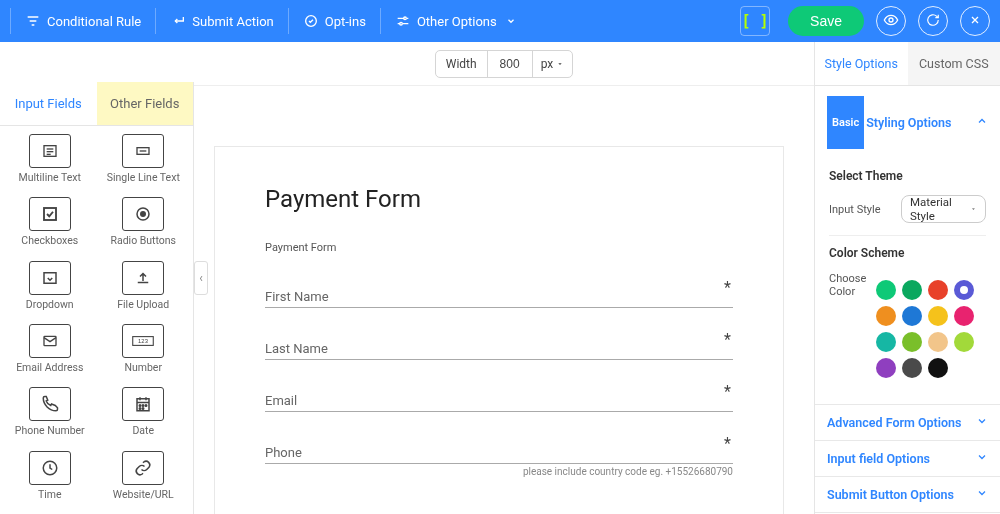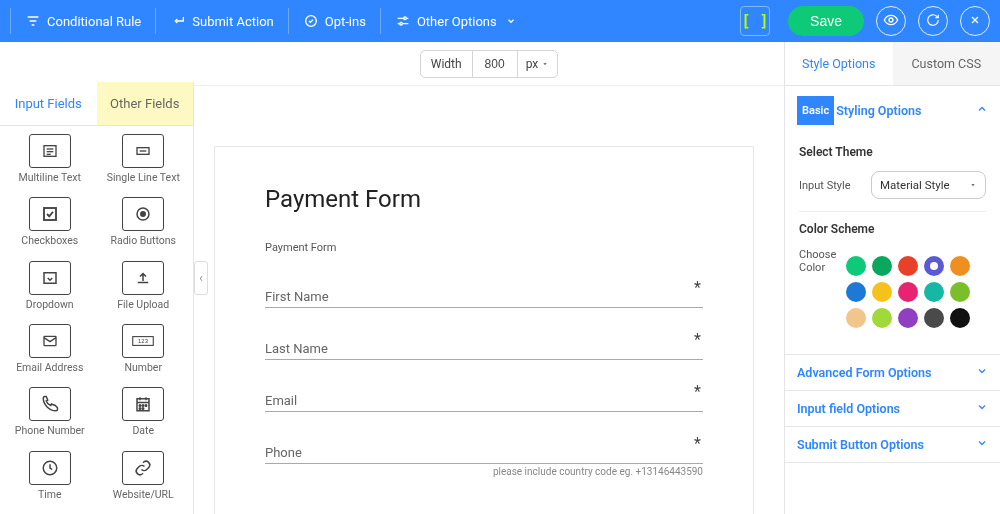--- a/index.html
+++ b/index.html
@@ -44,28 +44,28 @@
 .form-canvas { background: #fff; border: 1px solid #e8e8e8; padding: 38px 50px 20px; margin-top: 40px; }
 .form-title { font-size: 24px; color: #222; font-weight: 400; margin-bottom: 28px; }
 .form-desc { font-size: 11px; color: #555; margin-bottom: 28px; }
 .fld { position: relative; margin-bottom: 26px; }
 .fld-line { border-bottom: 1px solid #aaa; height: 26px; display: flex; align-items: flex-end; padding-bottom: 3px; }
 .fld-label { font-size: 13px; color: #666; }
 .fld-req { position: absolute; right: 2px; top: -4px; color: #444; font-size: 16px; }
 .fld-hint { font-size: 10px; color: #888; text-align: right; margin-top: 2px; }
 
 
-.right { width: 216px; border-left: 1px solid #e5e5e5; display: flex; flex-direction: column; }
+.right { width: 186px; border-left: 1px solid #e5e5e5; display: flex; flex-direction: column; }
 .right-tabs { display: flex; border-bottom: 1px solid #e5e5e5; height: 44px; }
 .right-tab { flex: 1; display: flex; align-items: center; justify-content: center; font-size: 12.5px; color: #2f86ff; cursor: pointer; }
 .right-tab.inactive { background: #f5f5f5; color: #666; }
 .right-body { flex: 1; overflow-y: auto; }
 .accordion { border-bottom: 1px solid #e8e8e8; }
 .acc-head { display: flex; align-items: center; padding: 10px 12px; font-size: 12.5px; font-weight: 600; color: #2f86ff; cursor: pointer; }
-.acc-head .chip { background: #2f86ff; color: #fff; padding: 8px 5px; font-size: 11px; margin-right: 2px; font-weight: 600; }
+.acc-head .chip { background: #2f86ff; color: #fff; padding: 20px 5px; font-size: 11px; margin-right: 2px; font-weight: 600; }
 .acc-head .sp { flex: 1; }
 .acc-body { padding: 0 14px 14px; }
 .sect-title { font-size: 12px; font-weight: 600; color: #333; margin: 10px 0 12px; }
 .row2 { display: flex; align-items: center; gap: 10px; margin-bottom: 12px; }
 .row2 .lbl { font-size: 11px; color: #555; width: 62px; }
 .sel { flex: 1; border: 1px solid #ccc; border-radius: 8px; height: 28px; padding: 0 8px; font-size: 11.5px; display: flex; align-items: center; justify-content: space-between; cursor: pointer; }
 .hr { border: none; border-top: 1px solid #eee; margin: 10px 0; }
 .swatches { display: flex; flex-wrap: wrap; gap: 6px; margin-top: 8px; }
 .swatch { width: 20px; height: 20px; border-radius: 50%; cursor: pointer; position: relative; }
 .swatch.sel-dot::after { content: ""; position: absolute; inset: 6px; background: #fff; border-radius: 50%; }
@@ -303,21 +303,21 @@
               <div class="fld-line">
                 <span class="fld-label">Email</span>
               </div>
               <span class="fld-req">*</span>
             </div>
             <div class="fld">
               <div class="fld-line">
                 <span class="fld-label">Phone</span>
               </div>
               <span class="fld-req">*</span>
-              <div class="fld-hint">please include country code eg. +13146443590</div>
+              <div class="fld-hint">please include country code eg. +15526680790</div>
             </div>
           </div>
       </div>
     </div>
   </div>
 
   <div class="right">
     <div class="right-tabs">
       <div class="right-tab">Style Options</div>
       <div class="right-tab inactive">Custom CSS</div>

